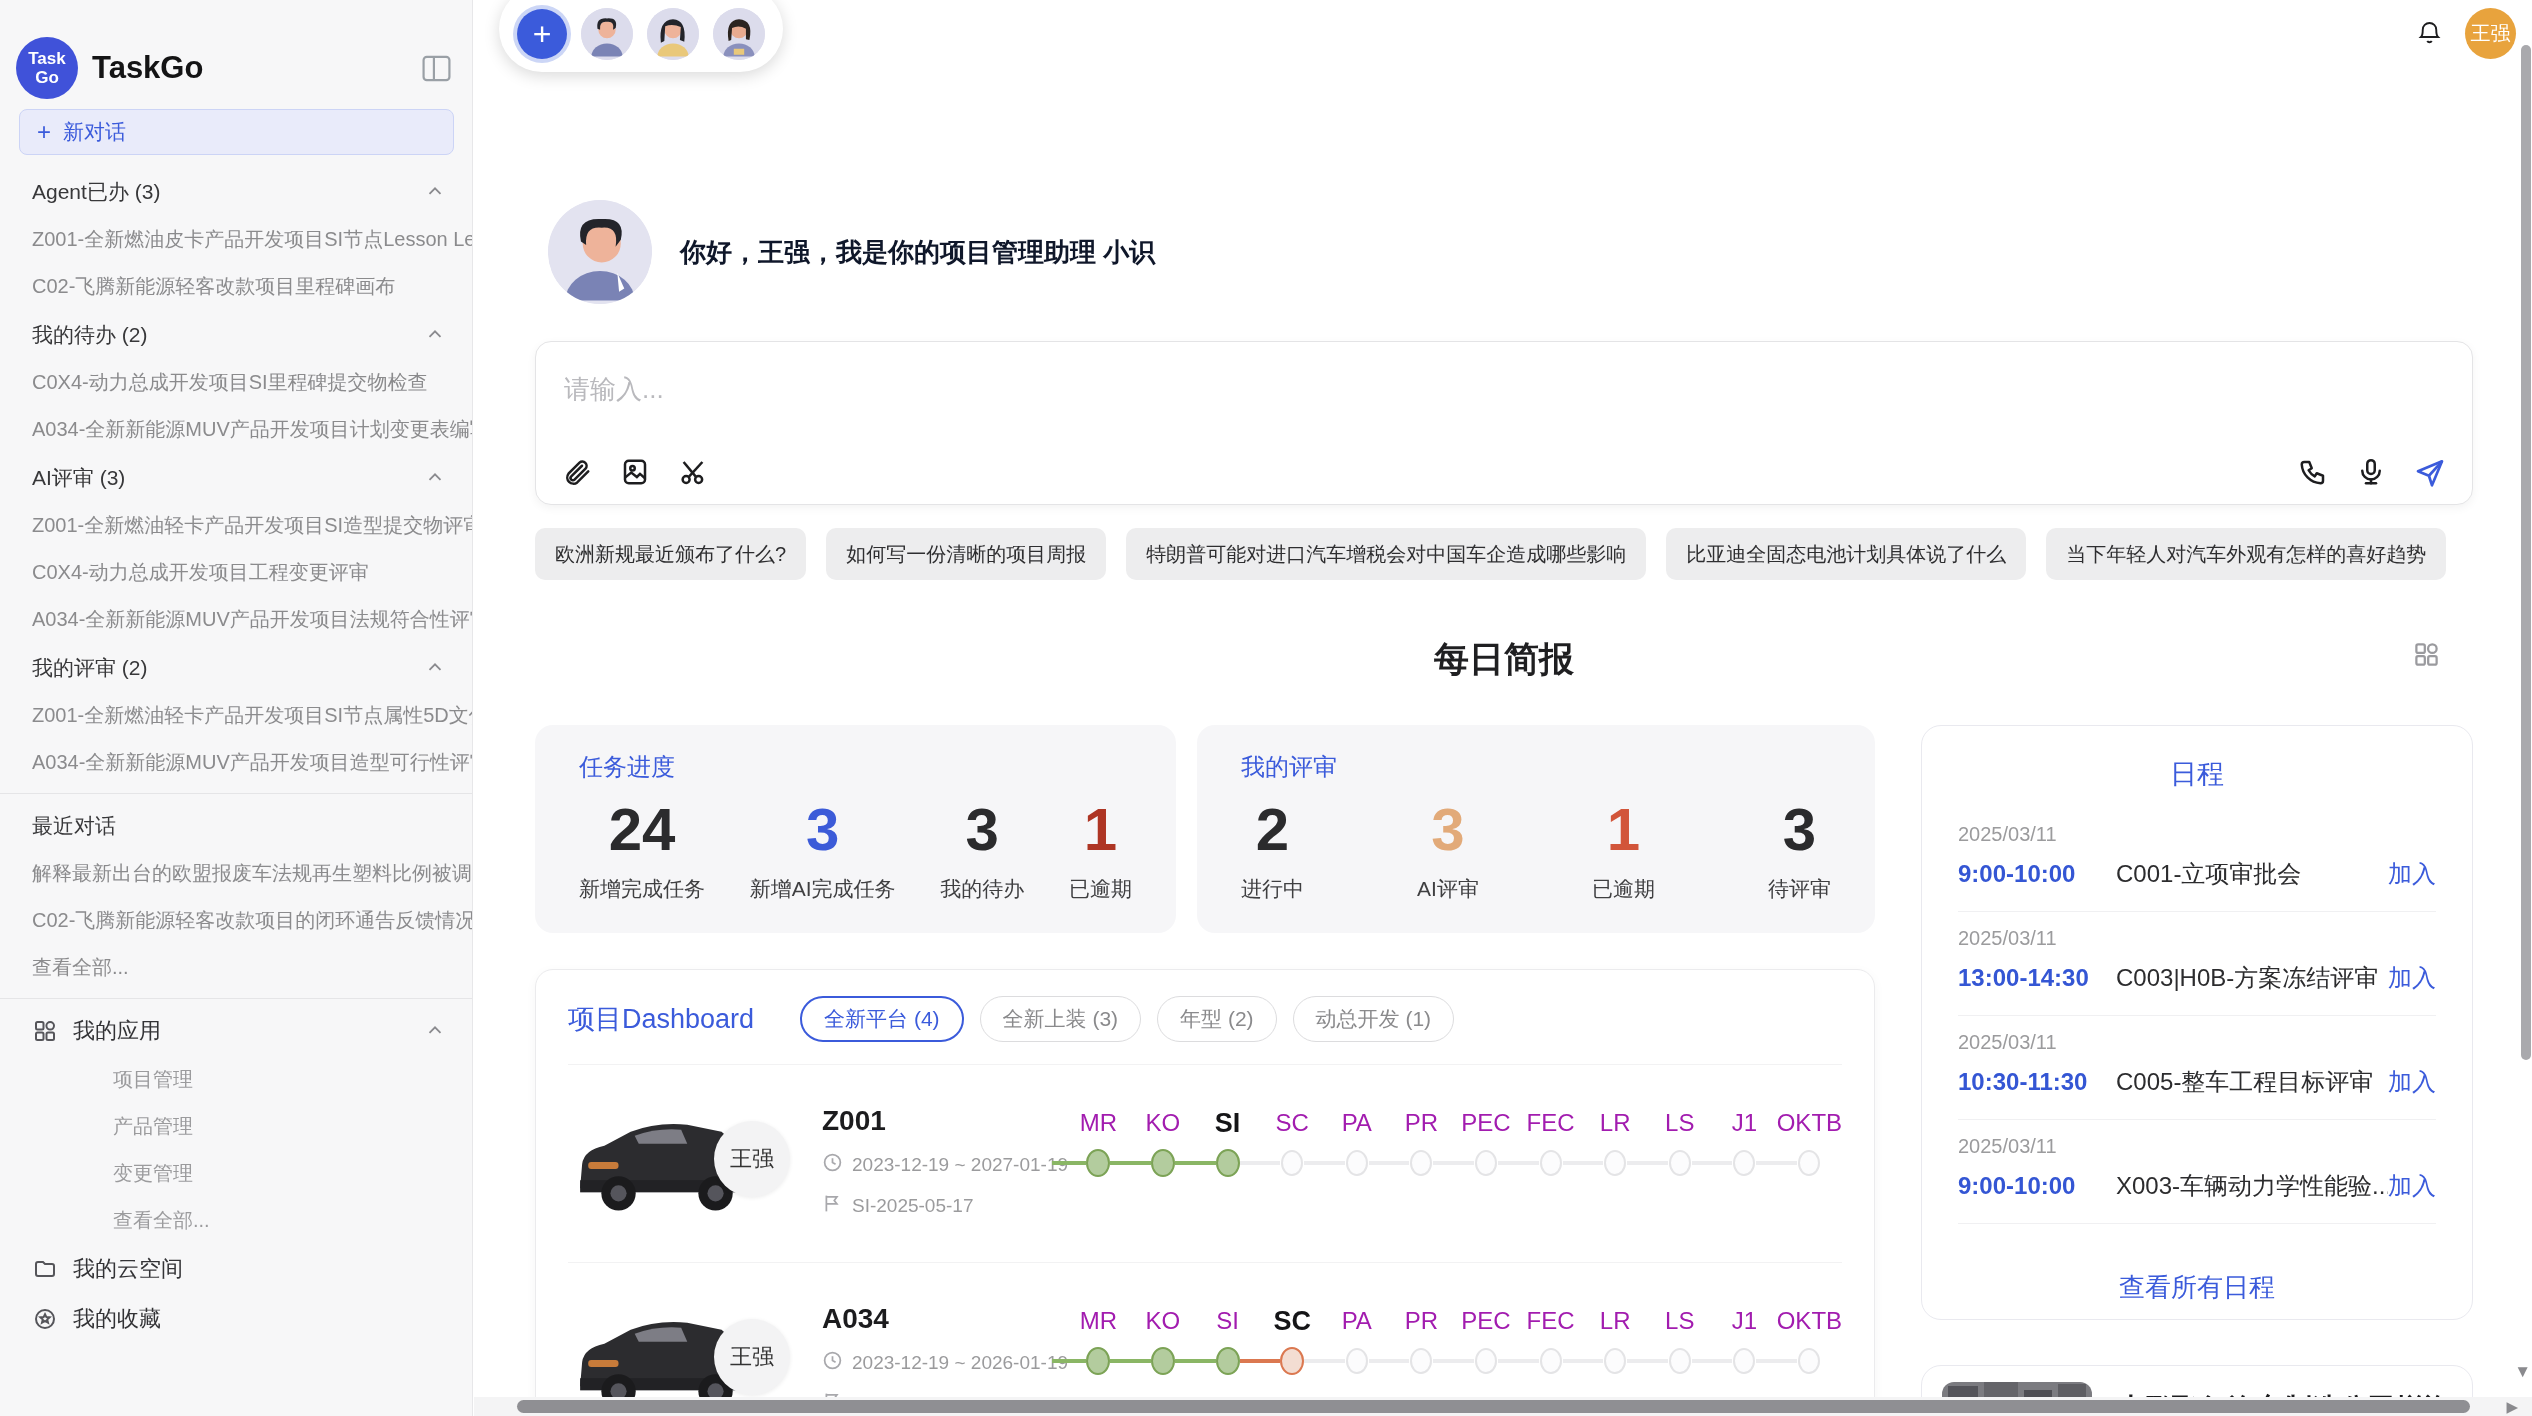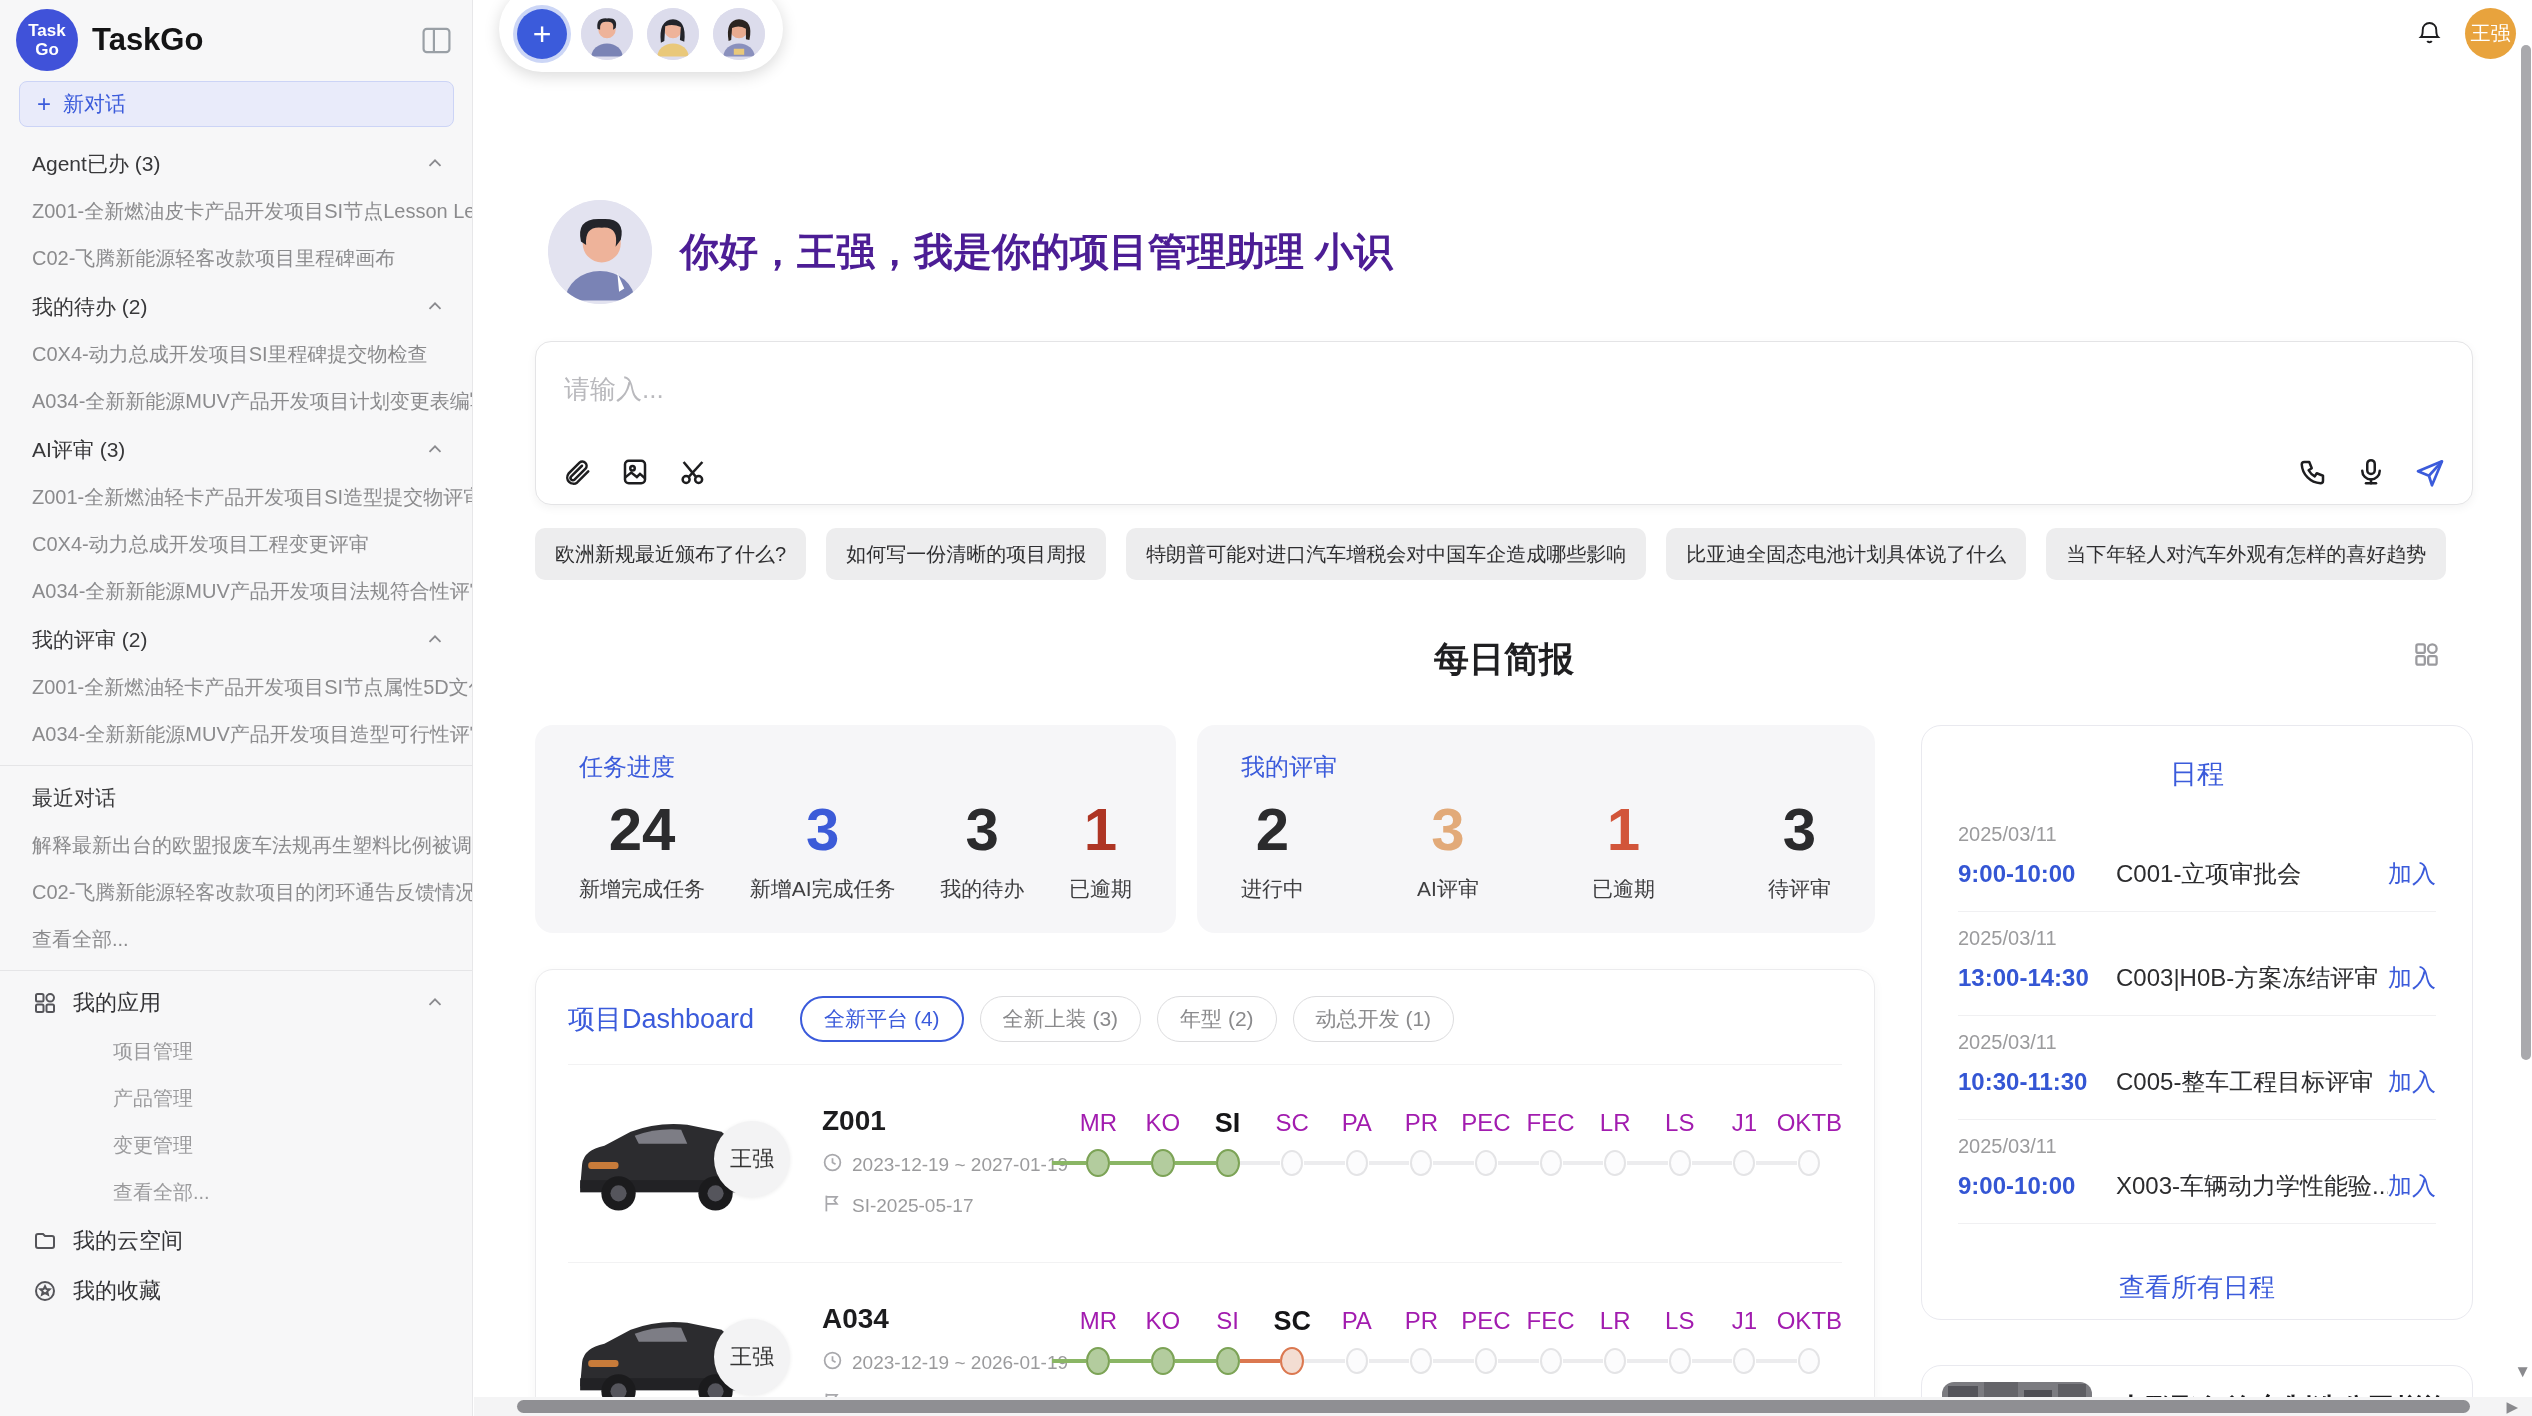--- a/index.html
+++ b/index.html
@@ -2,21 +2,21 @@
 <html><head>
 <meta charset="utf-8">
 <style>
   * { margin:0; padding:0; box-sizing:border-box; }
   html,body { width:2532px; height:1416px; overflow:hidden; }
   body { font-family:"Liberation Sans","DejaVu Sans",sans-serif; background:#fff; color:#222; }
   .root { position:relative; width:2532px; height:1416px; display:flex; }
 
   
   .sidebar { width:473px; height:100%; background:#f7f7f8; border-right:1px solid #e7e7e9; flex-shrink:0; overflow:hidden; }
-  .sb-header { display:flex; align-items:center; padding:9px 20px 6px 16px; }
+  .sb-header { display:flex; align-items:center; padding:9px 20px 6px 16px;margin-top:28px; }
   .logo { width:62px; height:62px; border-radius:50%; background:#4052d9; color:#fff; display:flex; flex-direction:column; align-items:center; justify-content:center; font-size:17px; line-height:19px; font-weight:bold; flex-shrink:0;}
   .app-title { font-size:31px; font-weight:bold; margin-left:14px; flex:1; color:#141415; }
   .collapse-btn { color:#9aa0a6; cursor:pointer; display:flex; }
   .new-chat { margin:4px 19px 12px; height:46px; background:#e9ebfa; border:1px solid #ccd4f6; border-radius:8px; color:#3b5bdb; font-size:21px; display:flex; align-items:center; padding:0 17px; gap:12px; cursor:pointer; width:435px; }
   .new-chat .plus { font-size:24px; line-height:1; }
   .sb-section-header { display:flex; align-items:center; padding:11px 26px 10px 32px; font-size:21px; color:#38383a; cursor:pointer; }
   .sb-section-header .chev { margin-left:auto; display:flex; }
   .sb-item { padding:10px 18px 10px 32px; font-size:20px; color:#8b8b8d; white-space:nowrap; overflow:hidden; cursor:pointer; }
   .sb-subitem { padding:10px 18px 10px 113px; font-size:20px; color:#9b9b9d; white-space:nowrap; overflow:hidden; cursor:pointer; }
   .sb-divider { border-top:1px solid #e5e5e7; margin:7px 0; }
@@ -33,21 +33,21 @@
   .member-av svg { display:block; width:100%; height:100%; }
 
   .bell { position:absolute; right:89px; top:19px; cursor:pointer; display:flex; }
   .user-av { position:absolute; right:16px; top:8px; width:51px; height:51px; border-radius:50%; background:#e8a33d; color:#fff; font-size:20px; display:flex; align-items:center; justify-content:center; cursor:pointer; }
 
   .content { position:absolute; left:62px; top:0; width:1938px; height:100%; }
 
   .greet { position:absolute; top:200px; left:13px; display:flex; align-items:center; gap:28px; }
   .greet-av { width:104px; height:104px; border-radius:50%; overflow:hidden; background:#e3e3f0; flex-shrink:0; }
   .greet-av svg { display:block; width:100%; height:100%; }
-  .greet-title { font-size:39px; font-weight:bold; color:#4c1d95; }
+  .greet-title { font-size:26px; font-weight:bold; color:#0f172a; }
 
   .input-card { position:absolute; top:341px; left:0; width:1938px; height:164px; background:#fff; border:1px solid #e4e4e6; border-radius:16px; box-shadow:0 3px 10px rgba(0,0,0,.05); padding:30px 28px 18px; cursor:text; }
   .placeholder { font-size:26px; color:#b9b9bd; }
   .input-actions { position:absolute; left:26px; right:26px; bottom:16px; display:flex; align-items:center; gap:28px; }
   .input-actions .spacer { flex:1; }
   .ibtn { display:flex; cursor:pointer; }
 
   .chips { position:absolute; top:528px; left:0; width:1938px; display:flex; gap:20px; }
   .chip { height:52px; background:#ededee; border-radius:10px; display:flex; align-items:center; padding:0 20px; font-size:20px; color:#2e2e30; cursor:pointer; white-space:nowrap; }
 

